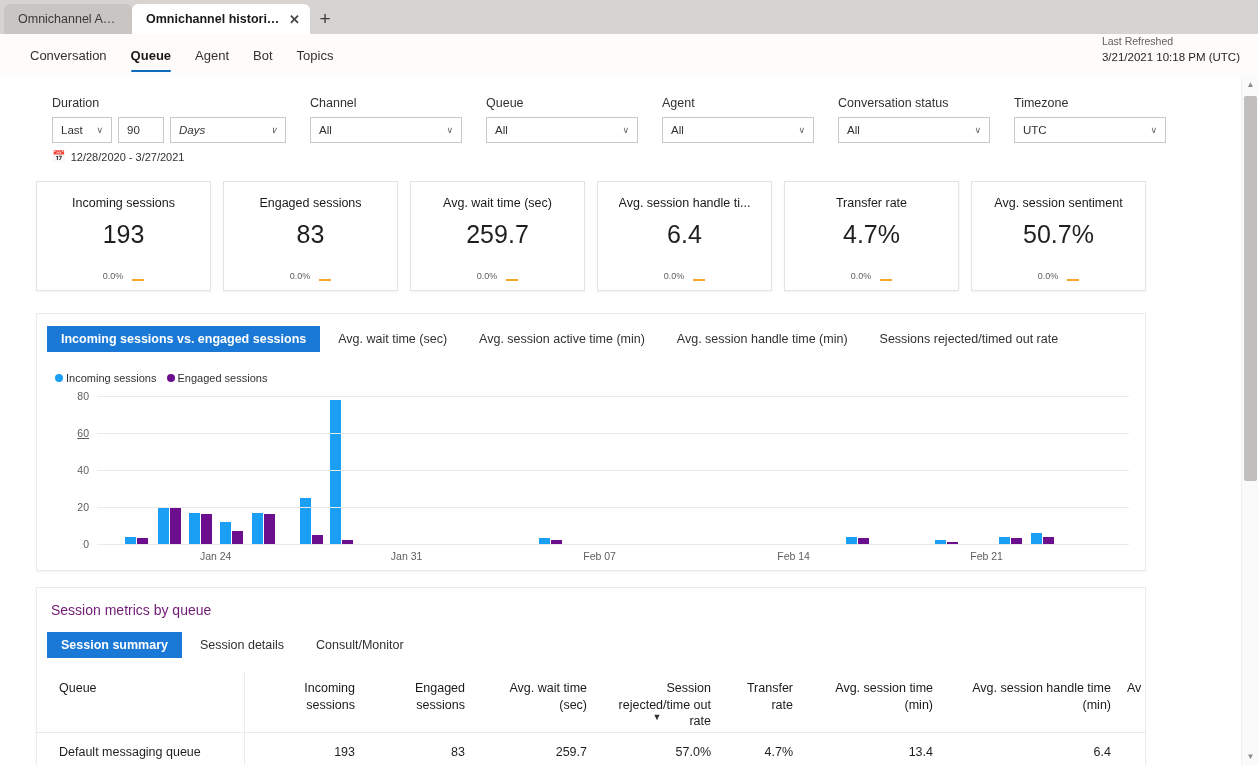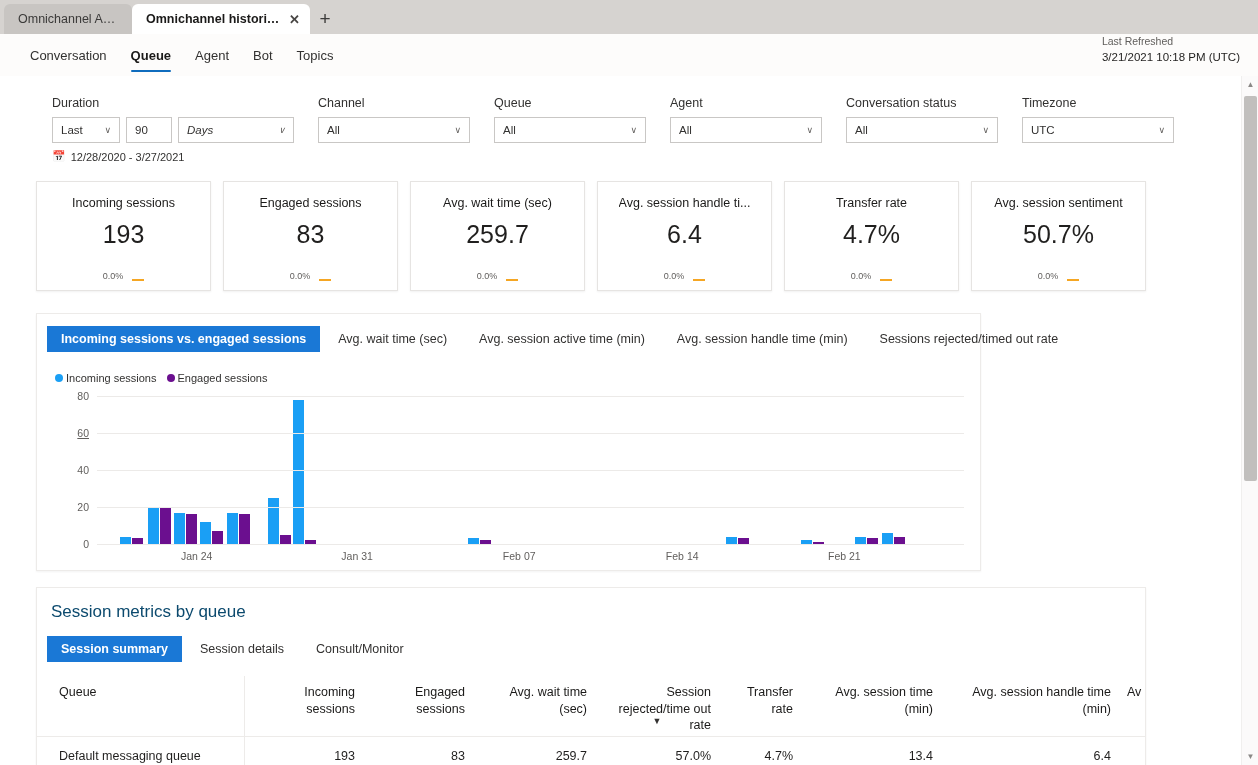--- a/index.html
+++ b/index.html
@@ -76,21 +76,21 @@
   .filter-label { font-size:12.5px; color:#323130; margin-bottom:7px; }
   .control {
     height:26px; border:1px solid #c9c7c5; background:#fff;
     display:flex; align-items:center; padding:0 8px;
     font-size:11.5px; color:#323130; position:relative; cursor:pointer;
   }
   .control .chev {
     margin-left:auto; color:#605e5c; font-size:9px; padding-left:6px;
   }
   .dur-row { display:flex; gap:6px; }
-  .w-last  { width:68px;justify-content:flex-end; }
+  .w-last  { width:60px;justify-content:flex-end; }
   .w-num   { width:46px; }
   .w-unit  { width:116px;font-style:italic; }
   .w-std   { width:152px; }
   .daterange {
     margin-top:7px; font-size:11px; color:#323130;
     display:flex; align-items:center; gap:5px;
   }
   .cal-ico { font-size:11px; color:#605e5c; }
 
   
@@ -109,21 +109,21 @@
   .kpi-delta {
     position:absolute; bottom:9px; display:flex; align-items:flex-end; gap:9px;
   }
   .kpi-delta .pct { font-size:9px; color:#605e5c; }
   .kpi-delta .dash {
     width:12px; height:2.5px; background:#f5a623; display:block;
   }
 
   
   .panel {
-    margin:22px 0 0 36px; width:945px; background:#fff;
+    margin:22px 0 0 36px; width:1110px; background:#fff;
     border:1px solid #edebe9; box-shadow:0 1px 2px rgba(0,0,0,.05);
   }
   .pivotrow { display:flex; align-items:center; padding:12px 0 0 10px; gap:4px;}
   .pivot {
     height:26px; padding:0 14px; display:flex; align-items:center;
     font-size:12.5px; color:#323130; cursor:pointer; white-space:nowrap;
   }
   .pivot.active { background:#1a78d6; color:#fff; font-weight:700; }
 
   .legend {
@@ -153,21 +153,21 @@
     position:absolute; transform:translateX(-50%);
     font-size:10.5px; color:#605e5c; white-space:nowrap;
   }
 
   
   .tablepanel {
     margin:16px 0 0 36px; width:1110px; background:#fff;
     border:1px solid #edebe9; box-shadow:0 1px 2px rgba(0,0,0,.05);
     padding:14px 0 0 0; overflow:hidden;
   }
-  .tbl-title { font-size:17px; color:#0c4a6e; padding:0 0 0 14px; }
+  .tbl-title { font-size:14px; color:#701a75; padding:0 0 0 14px; }
   .tbl-pivots { display:flex; gap:4px; padding:14px 0 0 10px; }
   .grid { margin-top:14px; width:1110px; }
   .grid-head {
     display:flex; border-bottom:1px solid #edebe9;
     align-items:flex-start; min-height:60px;
   }
   .hcell {
     font-size:12.5px; color:#1b1a19; padding:8px 8px 0 8px;
     text-align:right; position:relative; line-height:1.32;
   }

